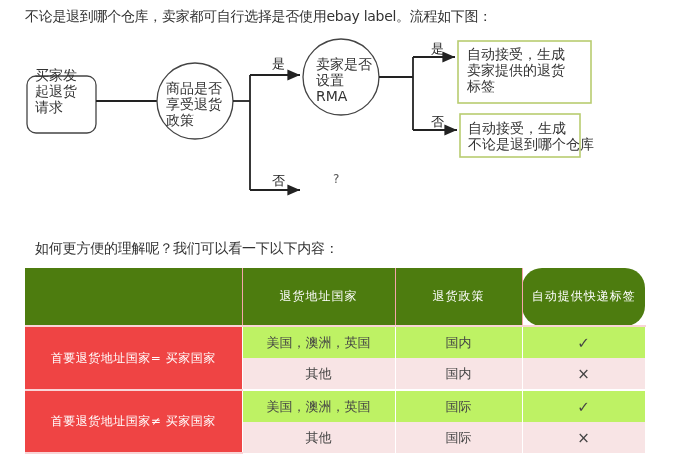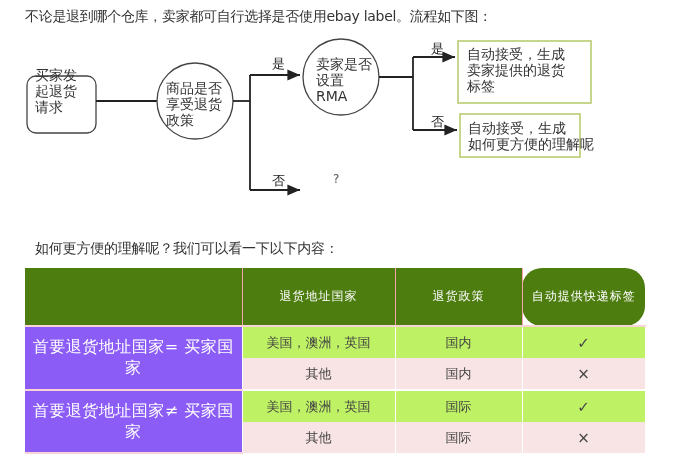--- a/index.html
+++ b/index.html
@@ -11,21 +11,21 @@
   .diagram { position:absolute; left:0; top:0; width:692px; height:230px; }
   .node-text { position:absolute; font-size:14px; line-height:16px; color:#333; }
   .label-text { position:absolute; font-size:13px; color:#222; }
 
   table.cmp { position:absolute; left:25px; top:268px; width:620px; border-collapse:collapse;
               font-size:13px; table-layout:fixed; }
   table.cmp th { background:#4d7c0f; color:#fff; font-weight:normal; height:55px;
                  border-right:1px solid #f5a5ab; border-bottom:2px solid #f9d4d6; text-align:center; font-size:12px; letter-spacing:1px; }
   table.cmp th:last-child { border-right:none;border-radius:20px; }
   table.cmp td { text-align:center; height:29px; color:#444; border-right:1px solid #fff; }
-  table.cmp td.rowhead { background:#8b5cf6; color:#fff; font-size:16px; border-bottom:2px solid #f9d4d6; letter-spacing:0.5px; }
+  table.cmp td.rowhead { background:#ef4444; color:#fff; font-size:12px; border-bottom:2px solid #f9d4d6; letter-spacing:0.5px; }
   table.cmp tr.r-a td:not(.rowhead) { background:#bef264; }
   table.cmp tr.r-b td:not(.rowhead) { background:#f8e4e5; }
   table.cmp tr.r-b.grp-end td { border-bottom:2px solid #fff; }
   .mark { font-size:15px; color:#555; }
 </style>
 </head>
 <body>
 
 <div class="intro">不论是退到哪个仓库，卖家都可自行选择是否使用ebay label。流程如下图：</div>
 
@@ -85,21 +85,21 @@
   <div class="label-text" style="left:431px;top:113px;">否</div>
 
   <div class="node-text" style="left:467px;top:46px;">
     <div>自动接受，生成</div>
     <div>卖家提供的退货</div>
     <div>标签</div>
   </div>
 
   <div class="node-text" style="left:468px;top:120px;">
     <div>自动接受，生成</div>
-    <div>如何更方便的理解呢</div>
+    <div>不论是退到哪个仓库</div>
   </div>
 </div>
 
 <div class="intro2">如何更方便的理解呢？我们可以看一下以下内容：</div>
 
 <table class="cmp">
   <colgroup>
     <col style="width:217px">
       <col style="width:153px">
       <col style="width:127px">

